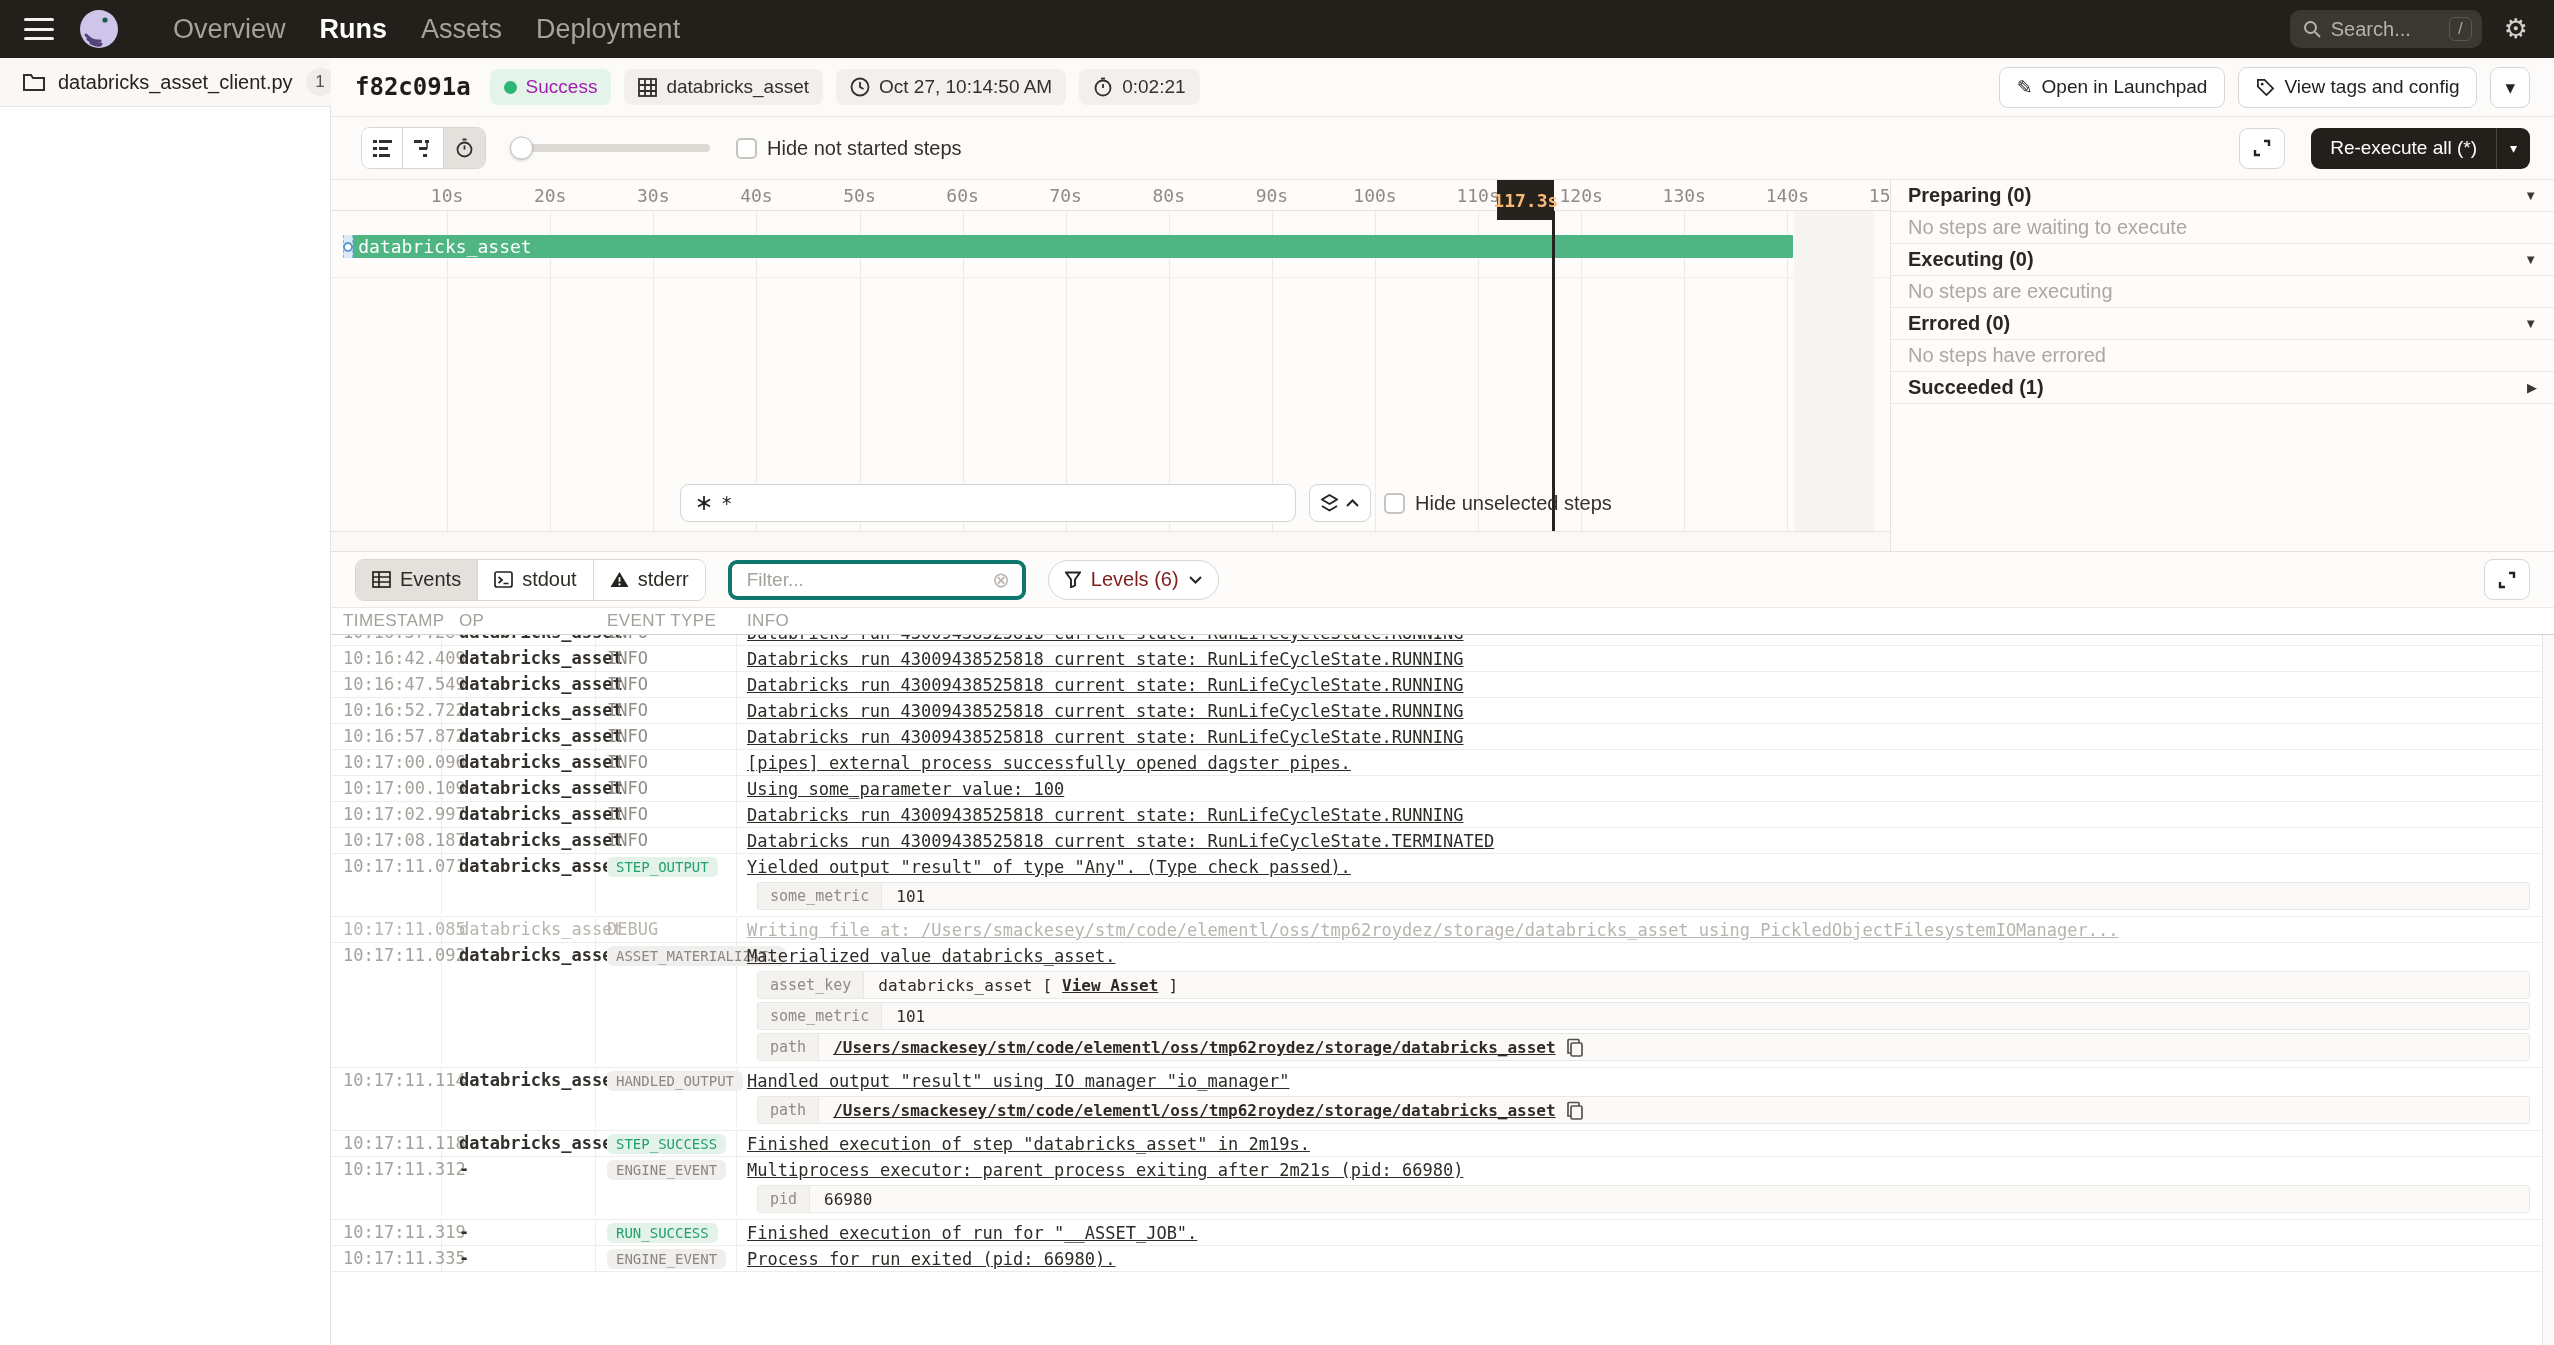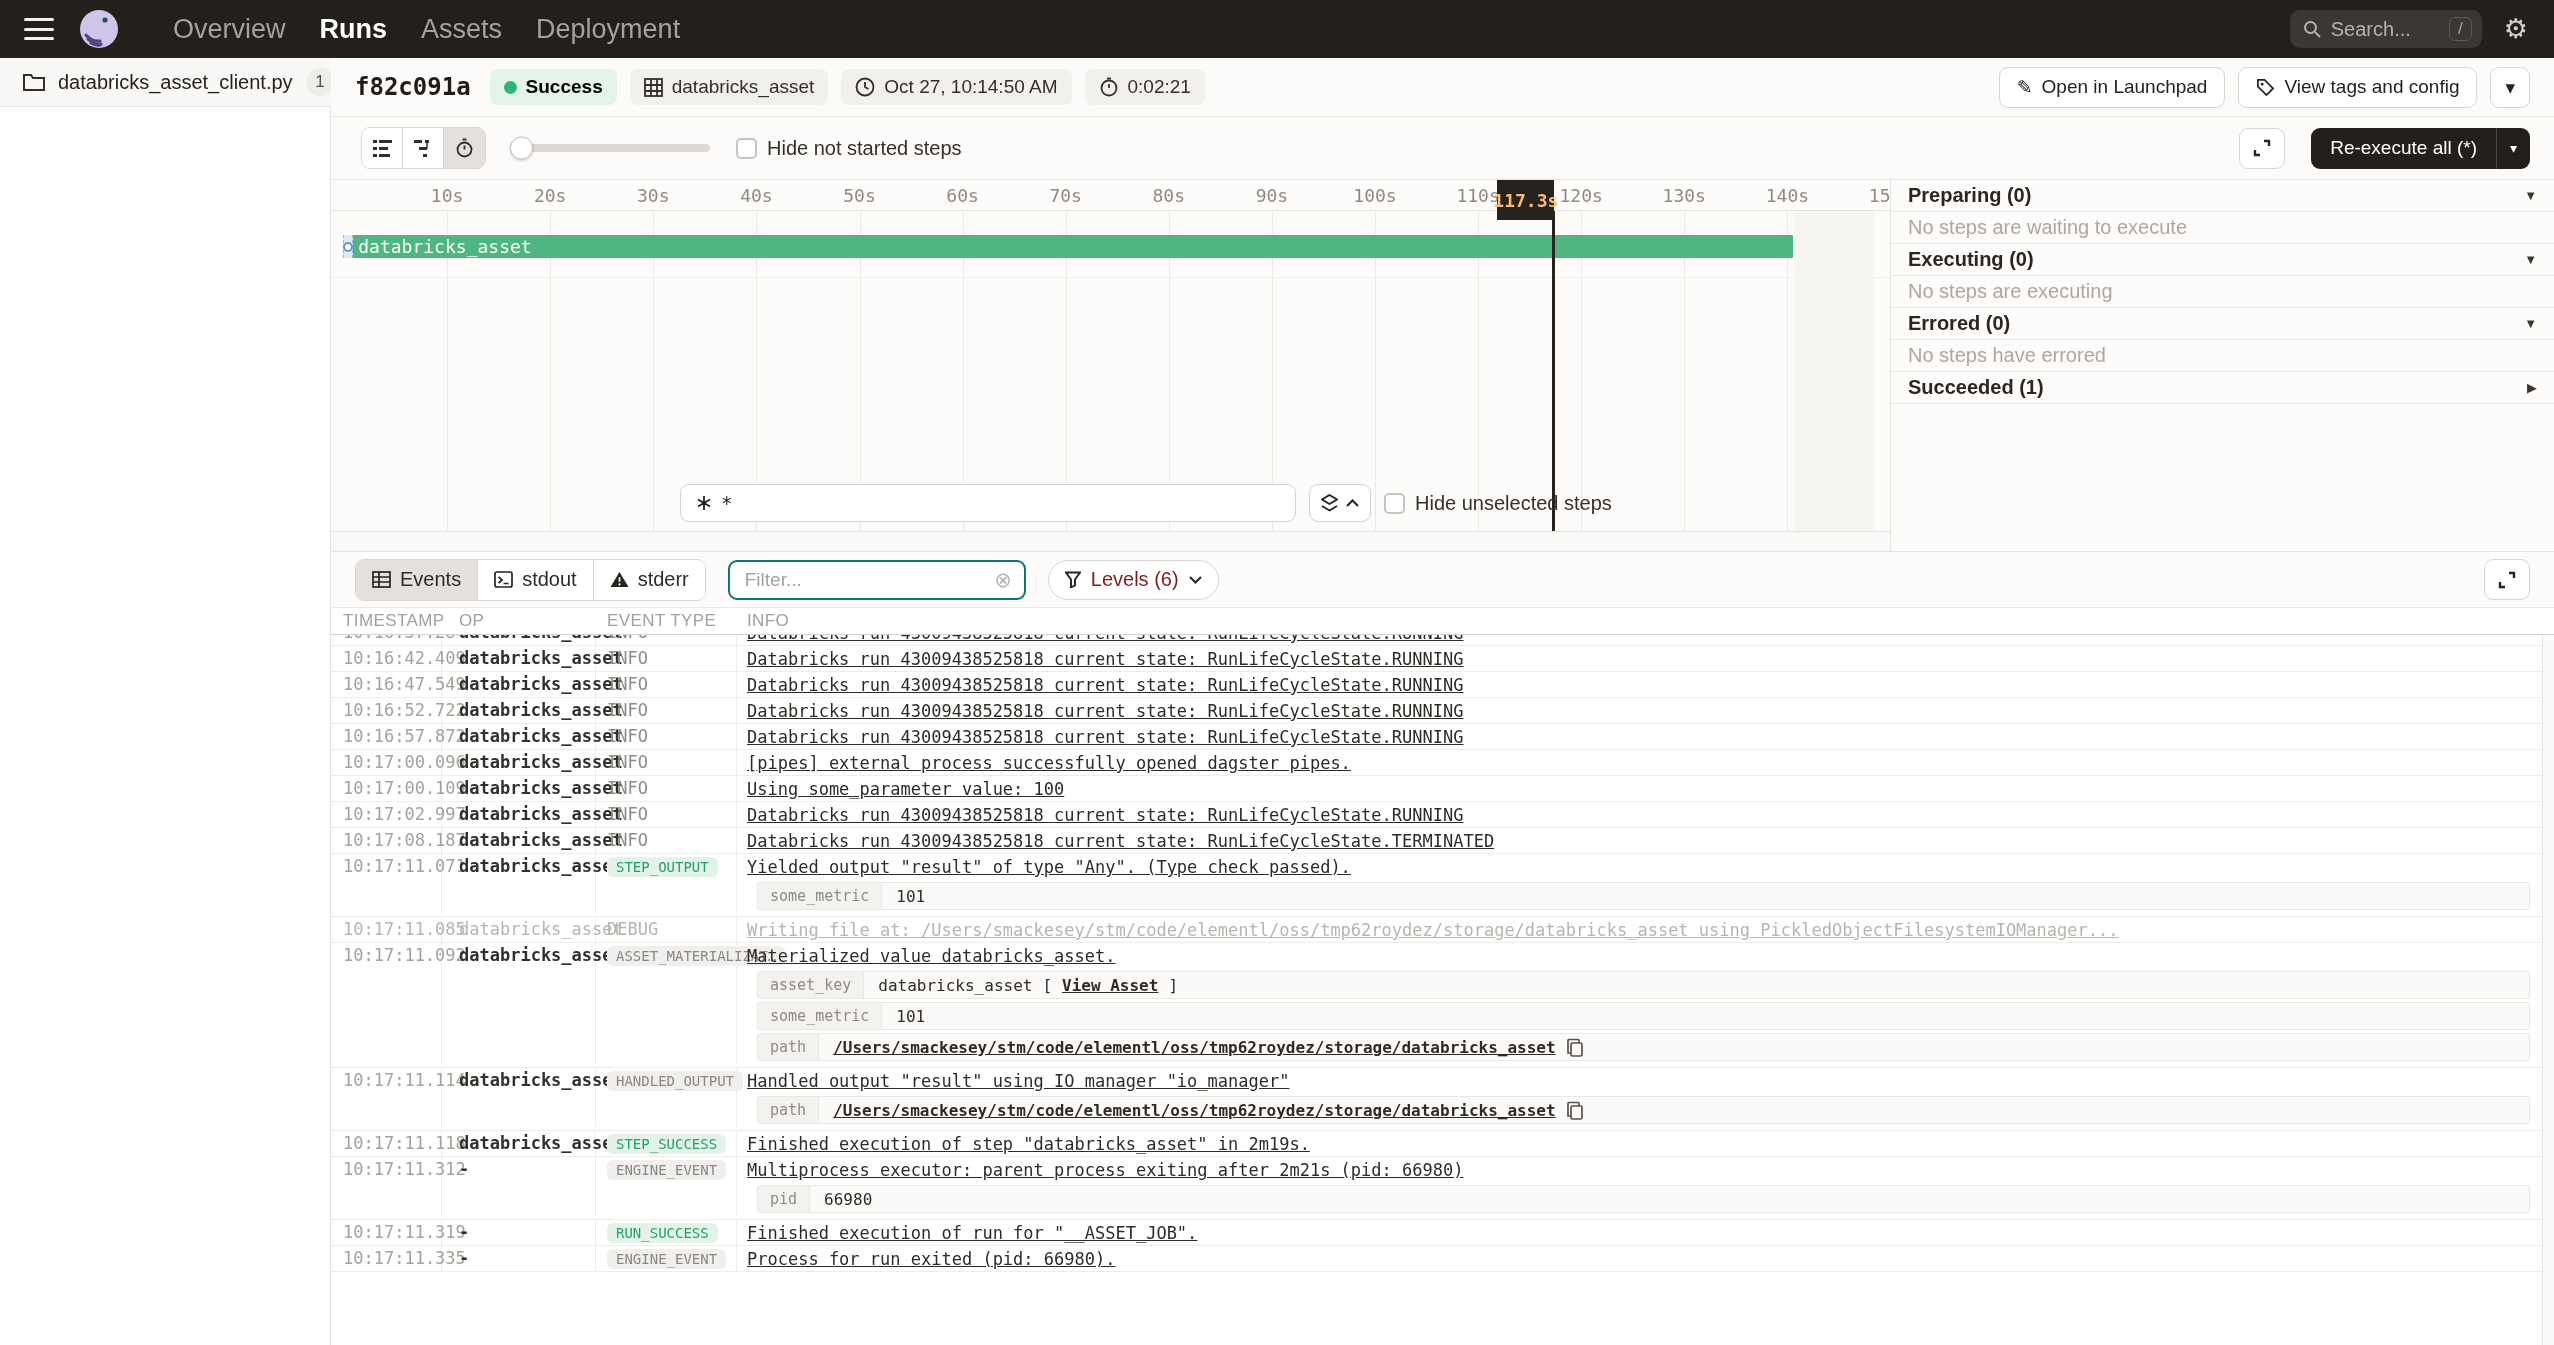--- a/index.html
+++ b/index.html
@@ -28,21 +28,21 @@
   .side-job { height:44px; display:flex; align-items:center; gap:12px; padding:0 23px; font-size:20px; color:#26231F; cursor:pointer; }
   .side-footer { margin-top:auto; height:53px; background:#F9F8F6; border-top:1px solid #E2E0DD; display:flex; align-items:center; gap:13px; padding:0 23px; font-size:20px; color:#26231F; }
   .side-footer .refresh { font-size:22px; color:#3A3631; cursor:pointer; }
 
   main { flex:1; display:flex; flex-direction:column; min-width:0; }
 
   
   .runheader { height:59px; border-bottom:1px solid #E8E6E3; display:flex; align-items:center; gap:13px; padding:0 24px; background:#FCFBF9; }
   .runid { font-family:"DejaVu Sans Mono",monospace; font-size:24px; font-weight:700; color:#1F1C19; margin-right:6px; }
   .chip { display:flex; align-items:center; gap:9px; background:#F2F0ED; border-radius:8px; height:36px; padding:0 14px; font-size:19px; color:#33302C; }
-  .chip.success { background:#E4F4EB; color:#000000; font-weight:700; }
+  .chip.success { background:#E4F4EB; color:#a21caf; font-weight:400; }
   .chip .dot { width:13px; height:13px; border-radius:50%; background:#2BB673; }
   .hbtn { display:flex; align-items:center; gap:9px; background:#FFFFFF; border:1px solid #D8D6D2; border-radius:9px; height:41px; padding:0 17px; font-size:19px; color:#26231F; cursor:pointer; font-family:inherit; }
   .hbtn.caret { padding:0 14px; }
 
   
   .toolbar { height:62px; display:flex; align-items:center; padding:0 24px 0 30px; gap:26px; background:#FCFBF9; }
   .seg3 { display:flex; border:1px solid #D8D6D2; border-radius:9px; overflow:hidden; background:#fff; }
   .seg3 .cell { width:41px; height:40px; display:flex; align-items:center; justify-content:center; border-right:1px solid #D8D6D2; cursor:pointer; background:#fff; }
   .seg3 .cell:last-child { border-right:none; }
   .seg3 .cell.sel { background:#E4E1DD; }
@@ -80,21 +80,21 @@
   .rp-head .car { margin-left:auto; font-size:13px; color:#3A3631; }
   .rp-msg { height:32px; display:flex; align-items:center; padding:0 17px; font-size:20px; color:#ABA7A1; border-bottom:1px solid #E9E7E4; }
 
   
   .events { flex:1; min-height:0; display:flex; flex-direction:column; background:#FFFFFF; }
   .etabs { height:55px; display:flex; align-items:center; padding:0 24px; gap:22px; background:#FDFCFB; }
   .tabseg { display:flex; border:1px solid #D8D6D2; border-radius:9px; overflow:hidden; background:#fff; }
   .tabseg .tab { display:flex; align-items:center; gap:9px; height:40px; padding:0 16px; font-size:20px; color:#2E2B27; border-right:1px solid #D8D6D2; cursor:pointer; background:#fff; }
   .tabseg .tab:last-child { border-right:none; }
   .tabseg .tab.sel { background:#E4E1DD; }
-  .efilter { width:298px; height:40px; border:2px solid #0f766e; border-radius:9px; background:#fff; display:flex; align-items:center; padding:0 12px 0 15px; font-size:19px; color:#A5A19B;justify-content:center; }
+  .efilter { width:298px; height:40px; border:4px solid #0f766e; border-radius:9px; background:#fff; display:flex; align-items:center; padding:0 12px 0 15px; font-size:19px; color:#A5A19B;justify-content:center; }
   .efilter .clear { margin-left:auto; font-size:21px; color:#B9B5AF; cursor:pointer; }
   .levels { display:flex; align-items:center; gap:10px; height:40px; border:1px solid #D8D6D2; border-radius:20px; background:#fff; padding:0 16px; font-size:20px; color:#7f1d1d; cursor:pointer; }
   .ehead { height:28px; border-top:1px solid #EBE9E6; border-bottom:1px solid #D5D2CE; display:grid; grid-template-columns:111px 154px 141px 1fr 12px; align-items:center; font-size:17px; color:#A39F99; letter-spacing:.4px; }
   .ehead div { padding-left:12px; }
   .ehead .c2 { padding-left:17px; } .ehead .c3 { padding-left:11px; } .ehead .c4 { padding-left:10px; }
   .ebody { position:relative; flex:1; overflow:hidden; }
   .ebody-inner { position:relative; top:-15px; }
   .gutter { position:absolute; top:0; right:0; bottom:0; width:12px; background:#FBFAF9; border-left:1px solid #E7E5E2; }
   .ev-row { display:grid; grid-template-columns:111px 154px 141px 1fr; border-bottom:1px solid #EFEDEA; min-height:25px; cursor:pointer; }
   .ev-row > div { border-right:1px solid #EFEDEA; padding-top:2px; }

